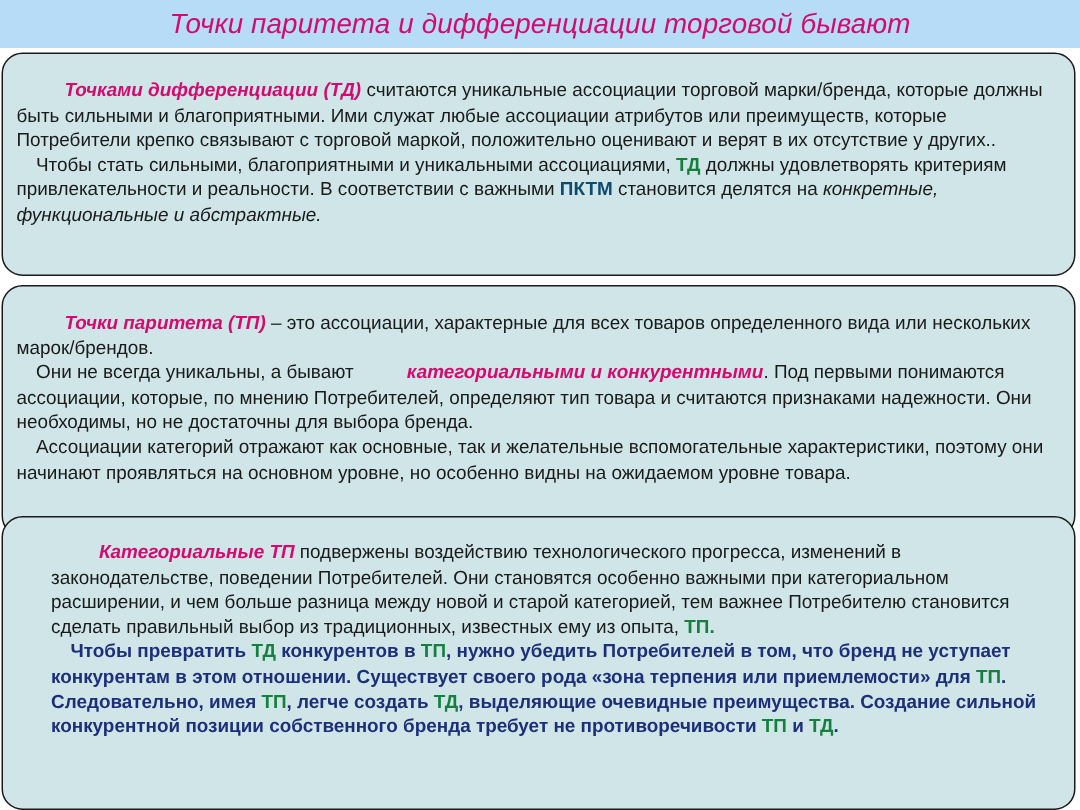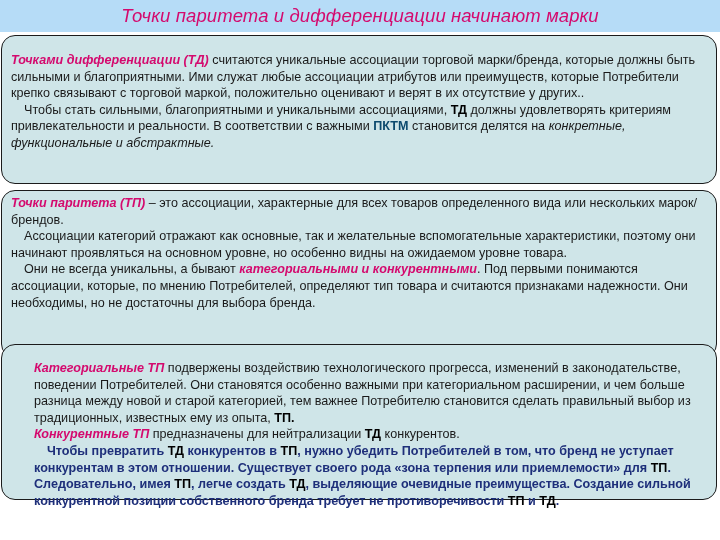--- a/index.html
+++ b/index.html
@@ -22,45 +22,44 @@
   .panel {
     position: absolute; left: 1px; width: 716px;
     background: #cfe5e8;
     border: 1.3px solid #1b1b1b;
     border-radius: 14px;
     box-sizing: border-box;
     padding: 3px 8px 0 9px;
     font-size: 12.6px; line-height: 16.6px; color: #1a1a1a;
   }
   #p1 { top: 35px; height: 149px; padding-top: 16px; }
-  #p2 { top: 190px; height: 168px; padding-top: 4px; }
-  #p3 { top: 344px; height: 156px; padding-top: 15px; border-bottom-left-radius: 14px; padding-left: 32px; }
+  #p2 { top: 190px; height: 168px; padding-top: 16px; }
+  #p3 { top: 344px; height: 196px; padding-top: 15px; border-bottom-left-radius: 14px; padding-left: 32px; }
   .panel p { margin: 0; }
   .indent { text-indent: 13px; }
-  .hl { color: #d40a6e; font-weight: bold; font-style: italic; }
-  .hl-b { color: #000000; font-weight: bold; }
+  .hl { color: #d40a6e; font-weight: bold; font-style: italic; margin-left: 32px; }
+  .hl-b { color: #15803d; font-weight: bold; }
   .blue-b { color: #0c4a6e; font-weight: bold; }
   .ital { font-style: italic; }
   .navy-it { color: #1e2f7a; font-weight: bold; }
 </style>
 </head>
 <body>
 
 <div class="title-bar">
-  <h1>Точки паритета и дифференциации начинают марки</h1>
+  <h1>Точки паритета и дифференциации торговой бывают</h1>
 </div>
 
 <div class="panel" id="p1">
   <p><span class="hl">Точками дифференциации (ТД)</span><span> считаются уникальные ассоциации торговой марки/бренда, которые должны быть сильными и благоприятными. Ими служат любые ассоциации атрибутов или преимуществ, которые Потребители крепко связывают с торговой маркой,  положительно оценивают и верят в их отсутствие у других..</span></p>
   <p class="indent"><span>Чтобы стать сильными, благоприятными и уникальными ассоциациями, </span><span class="hl-b">ТД</span><span> должны удовлетворять критериям привлекательности и реальности. В соответствии с важными </span><span class="blue-b">ПКТМ</span><span> становится делятся на </span><span class="ital">конкретные, функциональные и абстрактные.</span></p>
 </div>
 
 <div class="panel" id="p2">
   <p><span class="hl">Точки паритета (ТП)</span><span> – это ассоциации, характерные для всех товаров определенного вида или нескольких марок/брендов.</span></p>
+  <p class="indent"><span>Они не всегда уникальны, а бывают </span><span class="hl">категориальными и конкурентными</span><span>. Под первыми понимаются ассоциации, которые, по мнению Потребителей, определяют тип товара и считаются признаками надежности. Они необходимы, но не достаточны для выбора бренда.</span></p>
   <p class="indent">Ассоциации категорий отражают как основные, так и желательные вспомогательные характеристики, поэтому они начинают проявляться на основном уровне, но особенно видны на ожидаемом уровне товара.</p>
-  <p class="indent"><span>Они не всегда уникальны, а бывают </span><span class="hl">категориальными и конкурентными</span><span>. Под первыми понимаются ассоциации, которые, по мнению Потребителей, определяют тип товара и считаются признаками надежности. Они необходимы, но не достаточны для выбора бренда.</span></p>
 </div>
 
 <div class="panel" id="p3">
   <p><span class="hl">Категориальные ТП</span><span> подвержены воздействию  технологического прогресса, изменений в законодательстве, поведении Потребителей. Они становятся особенно важными при категориальном расширении, и чем больше разница между новой и старой категорией, тем важнее Потребителю становится сделать правильный выбор из традиционных, известных ему из опыта, </span><span class="hl-b">ТП.</span></p>
-  <p><span class="hl">Конкурентные ТП</span><span> предназначены для нейтрализации </span><span class="hl-b">ТД</span><span>  конкурентов.</span></p>
   <p class="indent navy-it"><span>Чтобы превратить </span><span class="hl-b">ТД</span><span> конкурентов в </span><span class="hl-b">ТП</span><span>, нужно убедить Потребителей в том, что бренд не уступает конкурентам в этом отношении. Существует своего рода «зона терпения или приемлемости» для </span><span class="hl-b">ТП</span><span>. Следовательно, имея </span><span class="hl-b">ТП</span><span>, легче создать </span><span class="hl-b">ТД</span><span>, выделяющие очевидные преимущества. Создание сильной конкурентной позиции собственного бренда требует не противоречивости </span><span class="hl-b">ТП</span><span> и </span><span class="hl-b">ТД</span><span>.</span></p>
 </div>
 
 </body></html>

